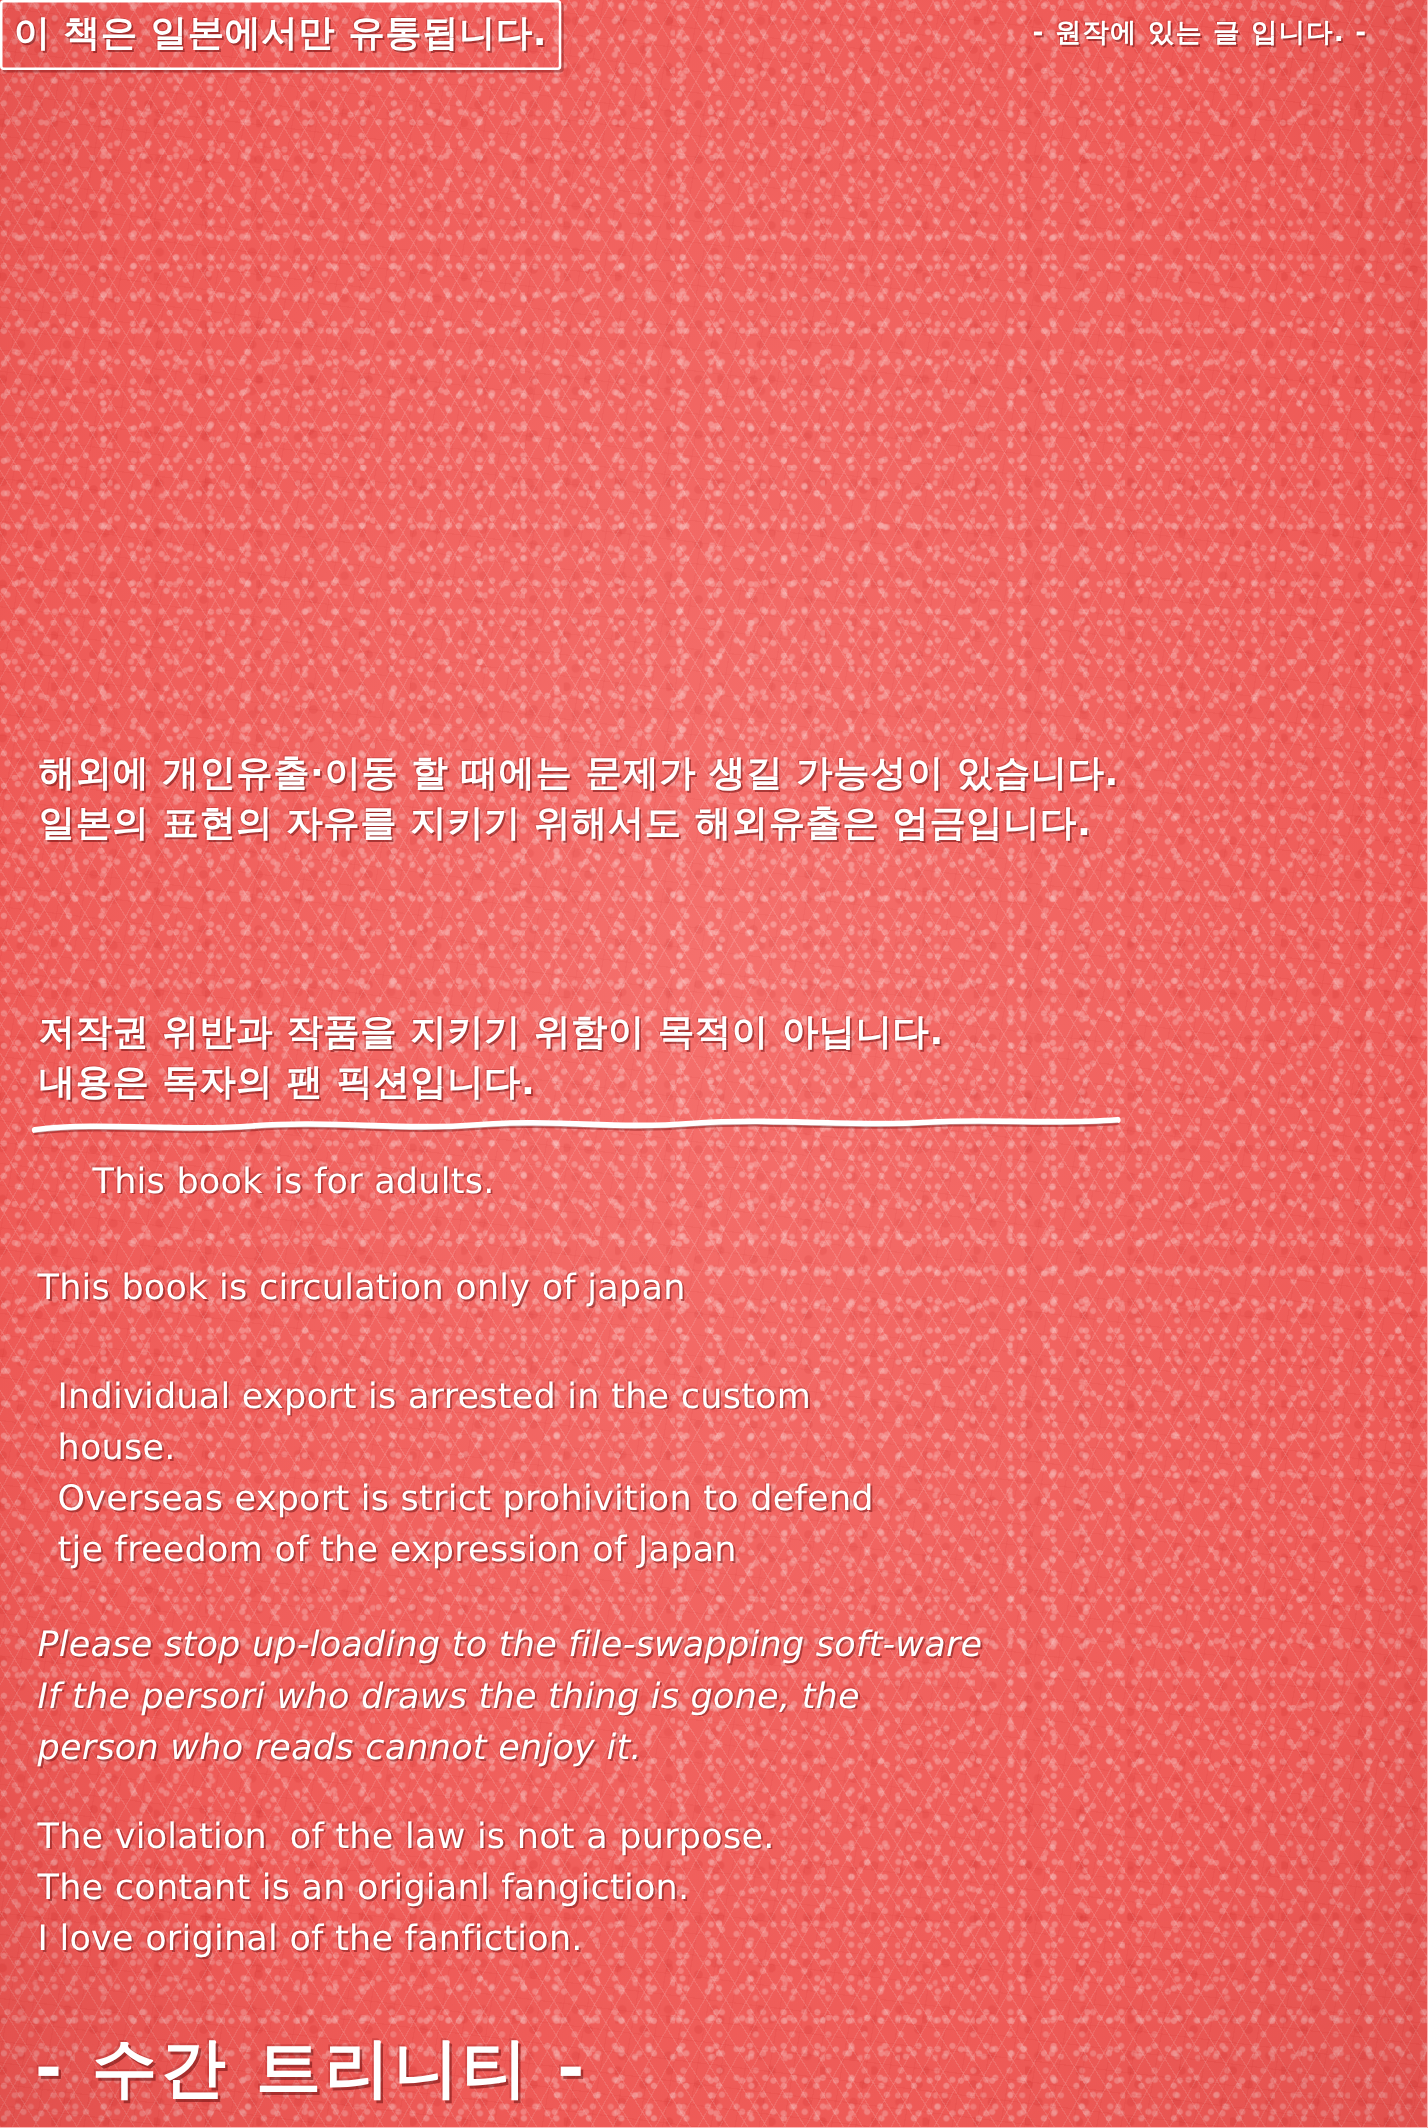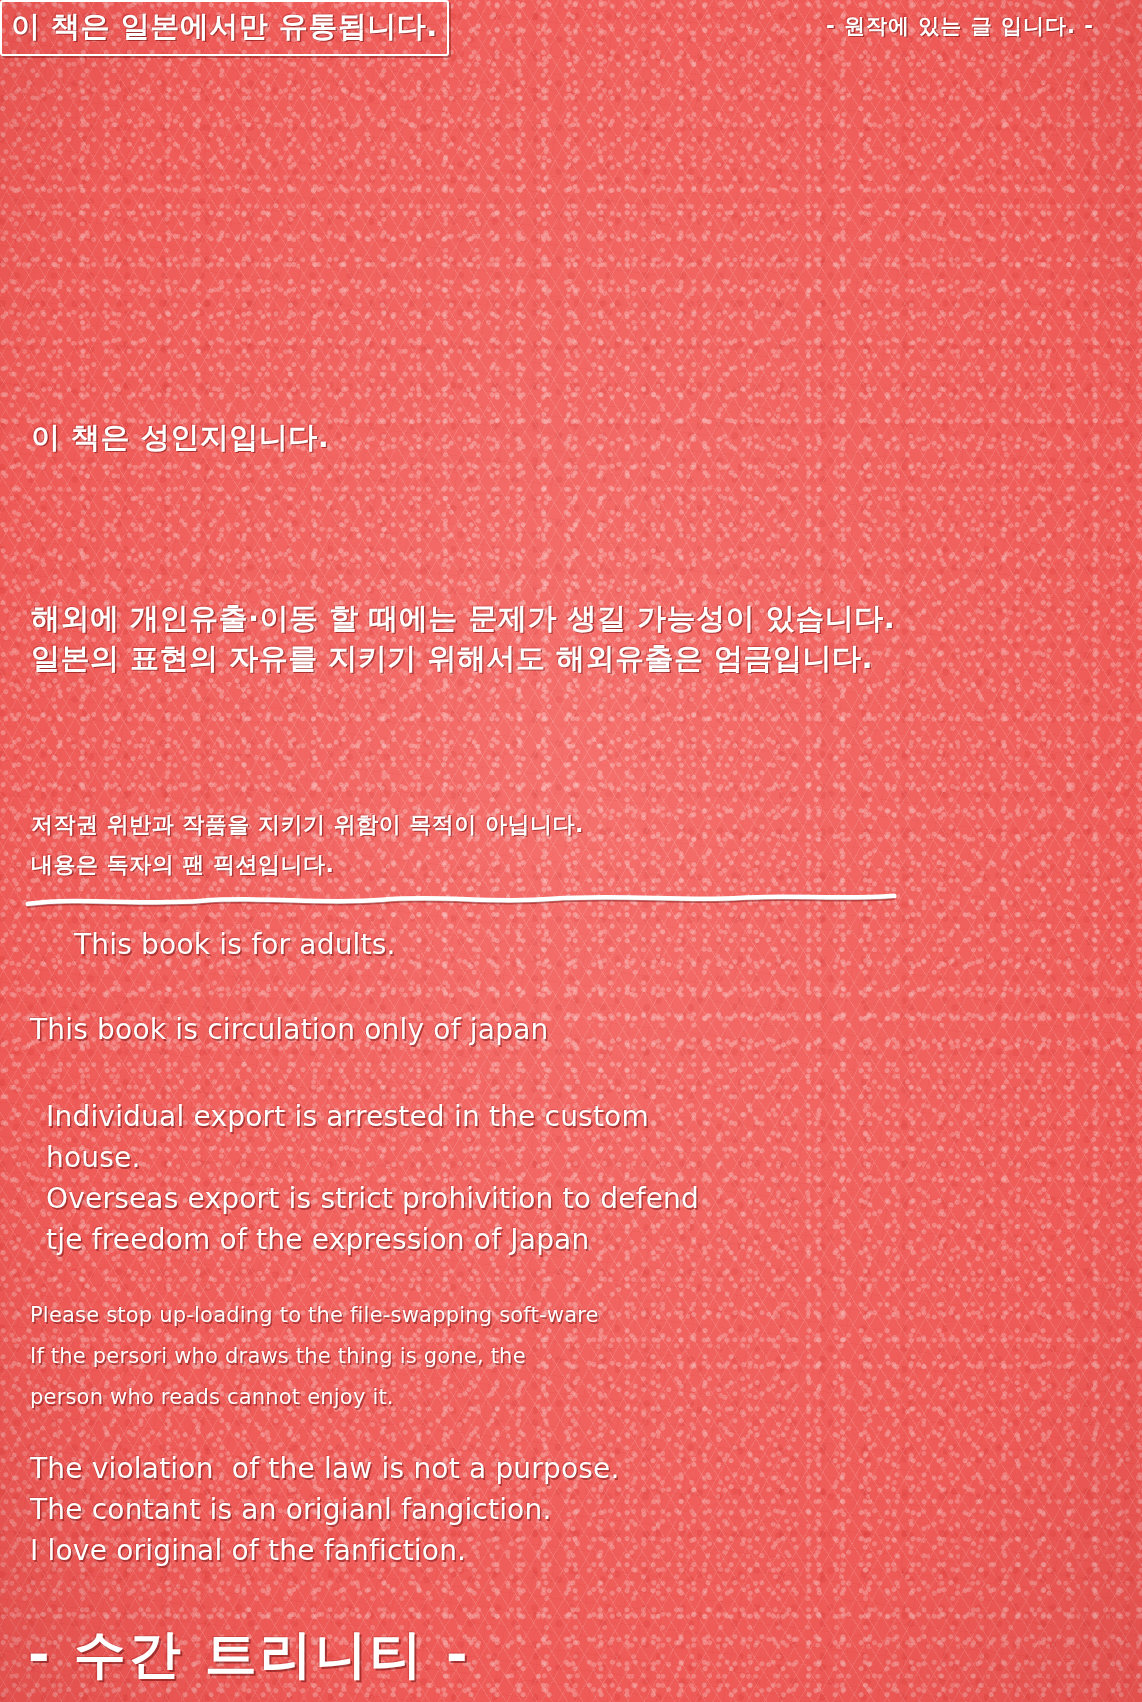--- a/index.html
+++ b/index.html
@@ -106,36 +106,36 @@
     display: inline-block;
     box-shadow: 2px 2px 0 rgba(120,18,18,0.45);
   }
   #ko-box .ko-inline {
     position: static;
     display: block;
     font-size: 29px;
   }
   #ko-line3 { left: 31px; top: 598px;  font-size: 29px; line-height: 40px; }
   #ko-line4 { left: 31px; top: 712px;  font-size: 29px; }
-  #ko-line5 { left: 31px; top: 805px;  font-size: 22px; line-height: 40px; }
+  #ko-line5 { left: 31px; top: 805px;  font-size: 29px; line-height: 40px; }
 
   
   #divider {
     position: absolute;
     left: 22px;
     top: 888px;
     width: 884px;
     height: 26px;
   }
 
   
   #en1 { left: 30px; top: 928px;  font-size: 28px; margin-left: 44px; }
   #en2 { left: 30px; top: 1013px; font-size: 28px; }
   #en3 { left: 30px; top: 1096px; font-size: 28px; line-height: 41px; margin-left: 16px; }
-  #en4 { left: 30px; top: 1295px; font-size: 21px; line-height: 41px; }
+  #en4 { left: 30px; top: 1295px; font-size: 28px; line-height: 41px; font-style: italic; }
   #en5 { left: 30px; top: 1448px; font-size: 28px; line-height: 41px; }
 
   
   #bottom-title {
     left: 28px;
     top: 1620px;
     font-size: 52px;
     font-weight: 700;
     letter-spacing: 3px;
     text-shadow:
@@ -148,21 +148,20 @@
 
 <div id="page">
   <div id="texture"></div>
   <div id="texture2"></div>
   <div id="vignette"></div>
 
   <div class="content">
 
     <div class="ko" id="top-note">- 원작에 있는 글 입니다. -</div>
 
-    <div class="ko" id="ko-adult">이 책은 성인지입니다.</div>
 
     <div id="ko-boxwrap">
       <div id="ko-box">
         <span class="ko ko-inline">이 책은 일본에서만 유통됩니다.</span>
       </div>
     </div>
 
     <div class="ko" id="ko-line3">해외에 개인유출·이동 할 때에는 문제가 생길 가능성이 있습니다.
 일본의 표현의 자유를 지키기 위해서도 해외유출은 엄금입니다.</div>
 

